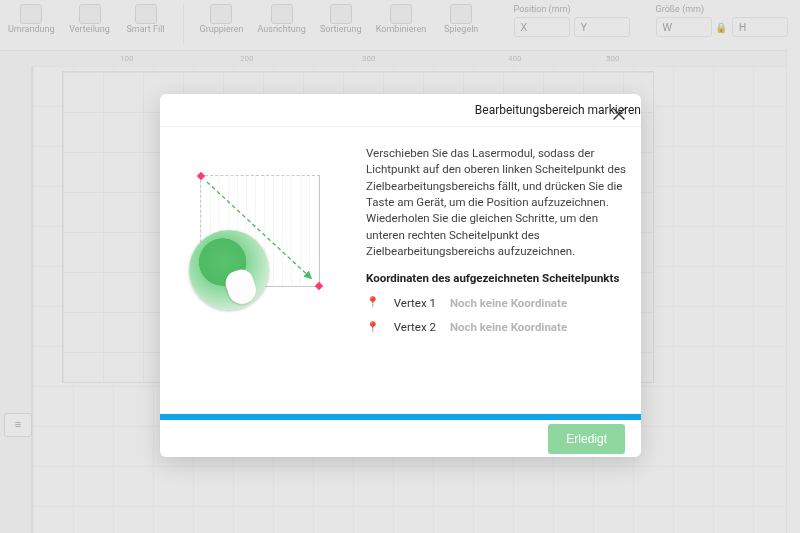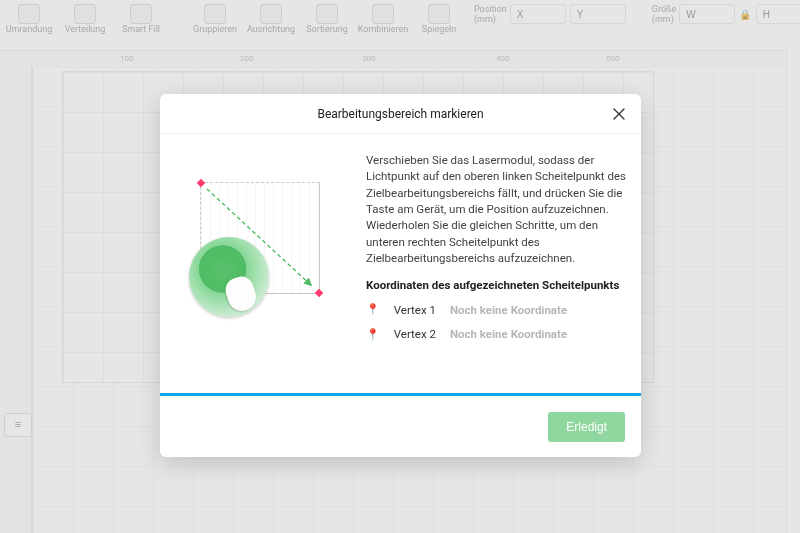--- a/index.html
+++ b/index.html
@@ -37,21 +37,21 @@
   }
   .tb-icon {
     width: 22px; height: 20px;
     border: 1px solid #d0d0d0; border-radius: 3px;
     background: #f5f5f5;
   }
   .tb-sep { width:1px; height:40px; background:#e7e7e7; margin:0 2px; }
   .tb-fields {
     display:flex; gap:26px; margin-left:auto; margin-right:4px;
   }
-  .tb-group { display:flex; flex-direction:row; gap:3px; }
+  .tb-group { display:flex; flex-direction:column; gap:3px; }
   .tb-group label { font-size:9px; color:#8d8d8d; }
   .tb-row { display:flex; gap:4px; align-items:center; }
   .tb-input {
     width: 56px; height: 20px;
     border: 1px solid #e2e2e2; border-radius: 3px;
     padding: 0 6px; font-size: 10px; color:#c0c0c0;
     background:#fff;
   }
   .lock { font-size:10px; color:#c0c0c0; }
 
@@ -93,21 +93,21 @@
   
   .modal {
     position:absolute; z-index:10;
     left:160px; top:94px;
     width:481px; height:363px;
     background:#fff; border-radius:6px;
     box-shadow: 0 6px 24px rgba(0,0,0,0.16);
     display:flex; flex-direction:column;
   }
   .modal-head {
-    height:40px; display:flex; align-items:center; justify-content:center;
+    height:33px; display:flex; align-items:center; justify-content:flex-end;
     border-bottom:1px solid #eee; position:relative;
     font-size:12px; color:#222;
   }
   .modal-close {
     position:absolute; right:12px; top:10px;
     width:20px; height:20px; cursor:pointer;
     display:flex; align-items:center; justify-content:center;
     font-size:14px; color:#444;
   }
   .modal-body {
@@ -141,21 +141,21 @@
     box-shadow: -1px 1px 2px rgba(0,0,0,0.15);
   }
   .txtcol { flex:1; font-size:11.5px; color:#424242; line-height:1.42; }
   .txtcol p { margin-bottom:12px; }
   .sub { font-weight:700; margin-top:4px; margin-bottom:8px; color:#222; font-size:11.5px; line-height:1.35; }
   .vertex-row { display:flex; gap:14px; align-items:center; font-size:11.5px; margin-bottom:8px; }
   .pin { color:#cfcfcf; font-size:11px; }
   .vlabel { color:#333; }
   .vstat { color:#b6b6b6;font-weight:bold; }
   .modal-foot {
-    height:64px; border-top:3px solid #0ea5e9;
+    height:43px; border-top:6px solid #0ea5e9;
     display:flex; align-items:center; justify-content:flex-end;
     padding:0 16px;
   }
   .btn-done {
     background:#8fd79e; color:#fff; border:none;
     padding:8px 18px; border-radius:3px; font-size:12px;
     cursor:pointer;
   }
   .right-strip{
     position:absolute; right:0; top:46px; bottom:0; width:14px;
@@ -217,21 +217,21 @@
       </div>
     </div>
 
   </div>
 </div>
 
 <div class="ruler-h">
   <span style="left:120px">100</span>
   <span style="left:240px">200</span>
   <span style="left:362px">300</span>
-  <span style="left:496px">400</span>
+  <span style="left:508px">400</span>
   <span style="left:606px">500</span>
 </div>
 <div class="ruler-v"></div>
 <div class="canvas">
   <div class="workarea"></div>
 </div>
 <div class="corner-tool">≡</div>
 <div class="right-strip"></div>
 
 <div class="dim"></div>

